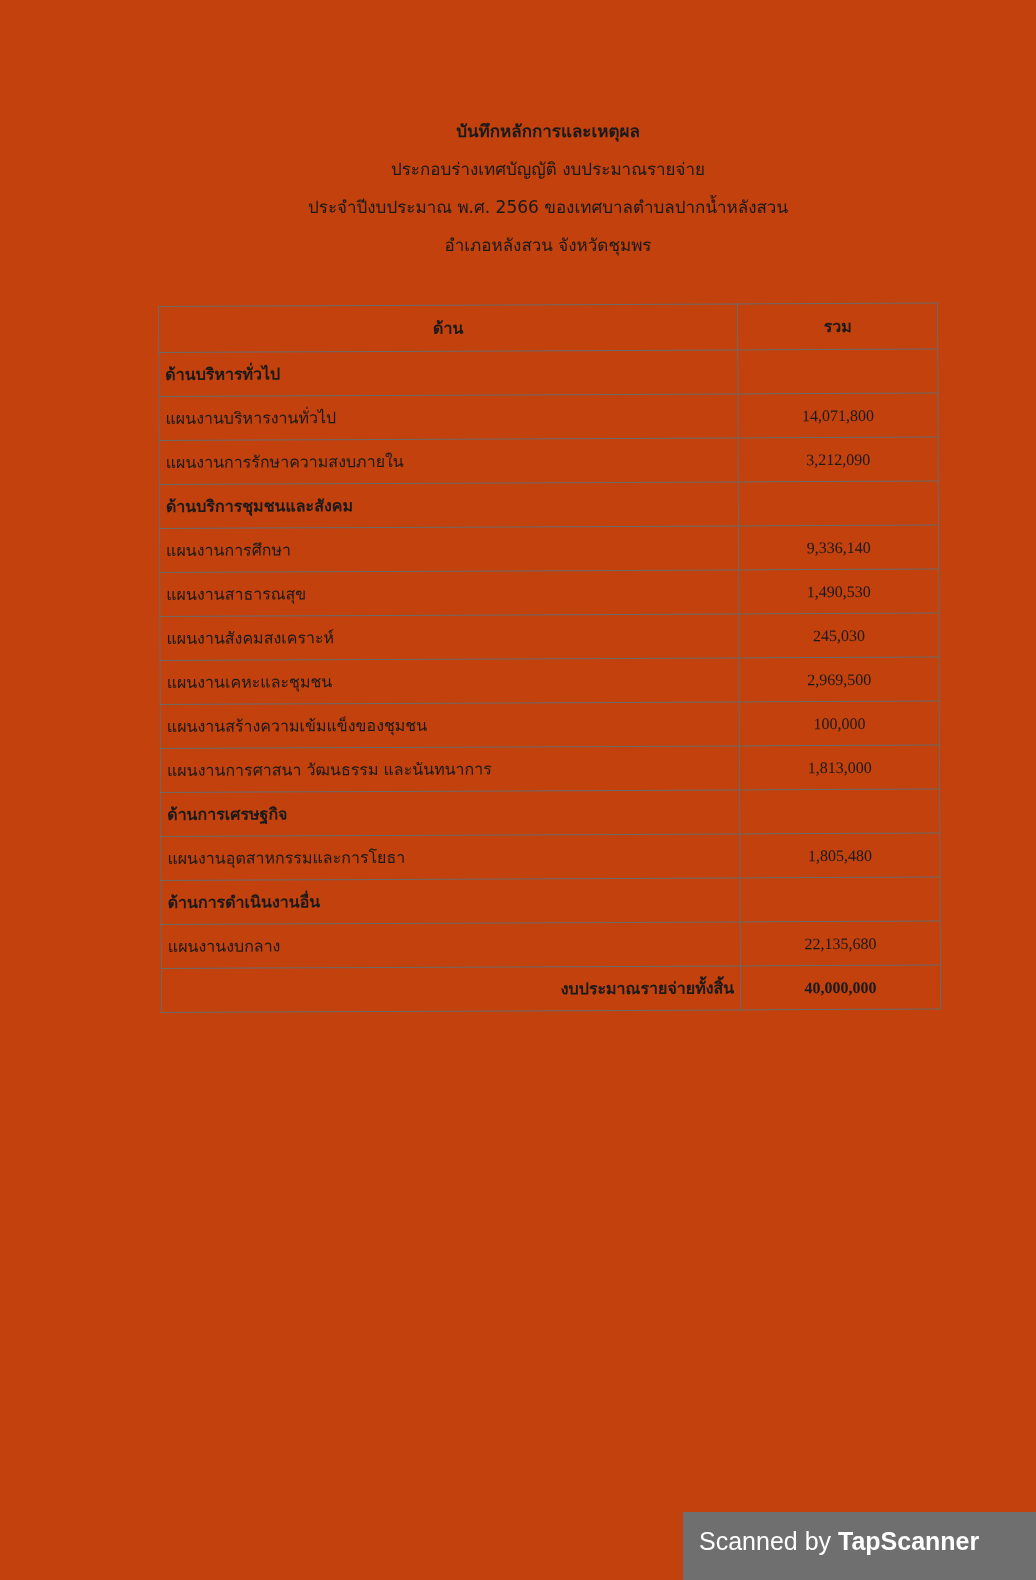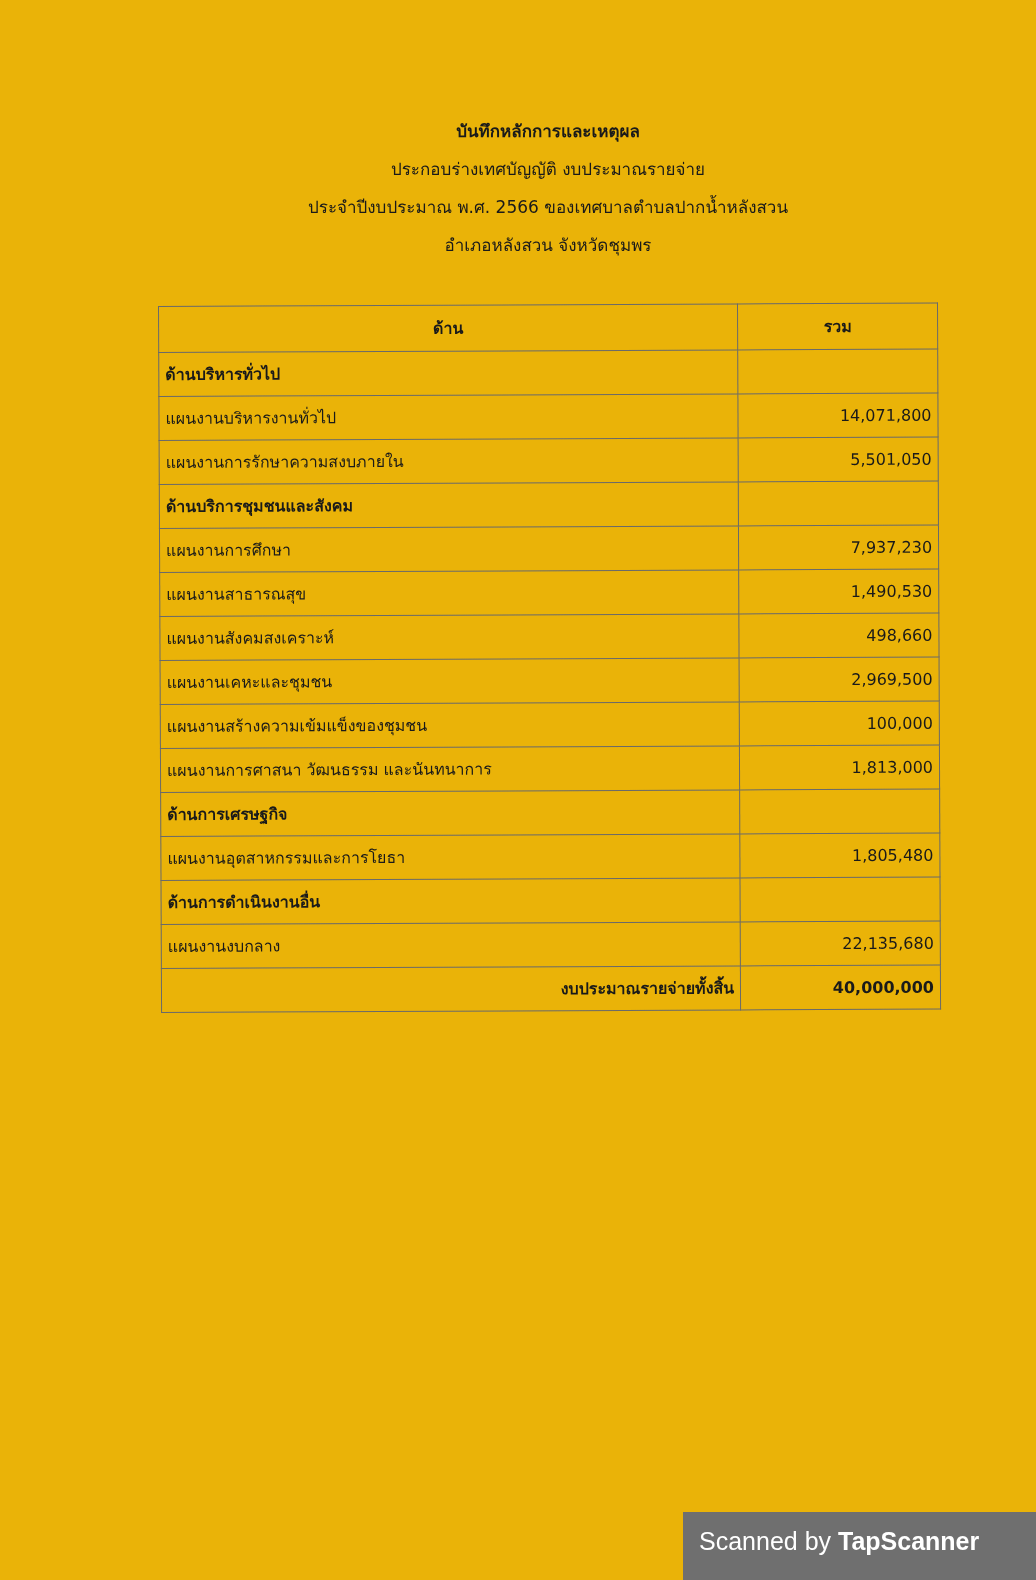--- a/index.html
+++ b/index.html
@@ -12,21 +12,21 @@
       background: #fcfbfa;
       position: relative;
       overflow: hidden;
       font-family: "DejaVu Sans", "Liberation Sans", sans-serif;
       color: #1a1a1a;
     }
     .page {
       position: absolute;
       left: 0; top: 0;
       width: 1036px; height: 1580px;
-      background: #eab308;
+      background: #c2410c;
     }
     .title-block {
       position: absolute;
       left: 0;
       width: 1096px;
       top: 112px;
       text-align: center;
     }
     .title-line {
       font-size: 17px;
@@ -54,21 +54,21 @@
     }
     table.budget th {
       font-weight: bold;
       text-align: center;
       height: 46px;
     }
     col.c-name { width: 580px; }
     col.c-total { width: 200px; }
     td.cat { font-weight: bold; padding-left: 2px; }
     td.plan { padding-left: 24px; }
-    td.num { text-align: right; padding-right: 6px; }
+    td.num { text-align: center; padding-right: 6px; font-family: Liberation Serif, serif; }
     tr.total td { font-weight: bold; }
     tr.total td.total-label { text-align: right; }
 
     .watermark {
       position: absolute;
       left: 671px;
       top: 1512px;
       width: 365px;
       height: 68px;
       background: #6f6f6f;
@@ -110,37 +110,37 @@
         <tr>
           <td class="cat">ด้านบริหารทั่วไป</td>
           <td class="num"></td>
         </tr>
         <tr>
           <td class="plan">แผนงานบริหารงานทั่วไป</td>
           <td class="num">14,071,800</td>
         </tr>
         <tr>
           <td class="plan">แผนงานการรักษาความสงบภายใน</td>
-          <td class="num">5,501,050</td>
+          <td class="num">3,212,090</td>
         </tr>
         <tr>
           <td class="cat">ด้านบริการชุมชนและสังคม</td>
           <td class="num"></td>
         </tr>
         <tr>
           <td class="plan">แผนงานการศึกษา</td>
-          <td class="num">7,937,230</td>
+          <td class="num">9,336,140</td>
         </tr>
         <tr>
           <td class="plan">แผนงานสาธารณสุข</td>
           <td class="num">1,490,530</td>
         </tr>
         <tr>
           <td class="plan">แผนงานสังคมสงเคราะห์</td>
-          <td class="num">498,660</td>
+          <td class="num">245,030</td>
         </tr>
         <tr>
           <td class="plan">แผนงานเคหะและชุมชน</td>
           <td class="num">2,969,500</td>
         </tr>
         <tr>
           <td class="plan">แผนงานสร้างความเข้มแข็งของชุมชน</td>
           <td class="num">100,000</td>
         </tr>
         <tr>

